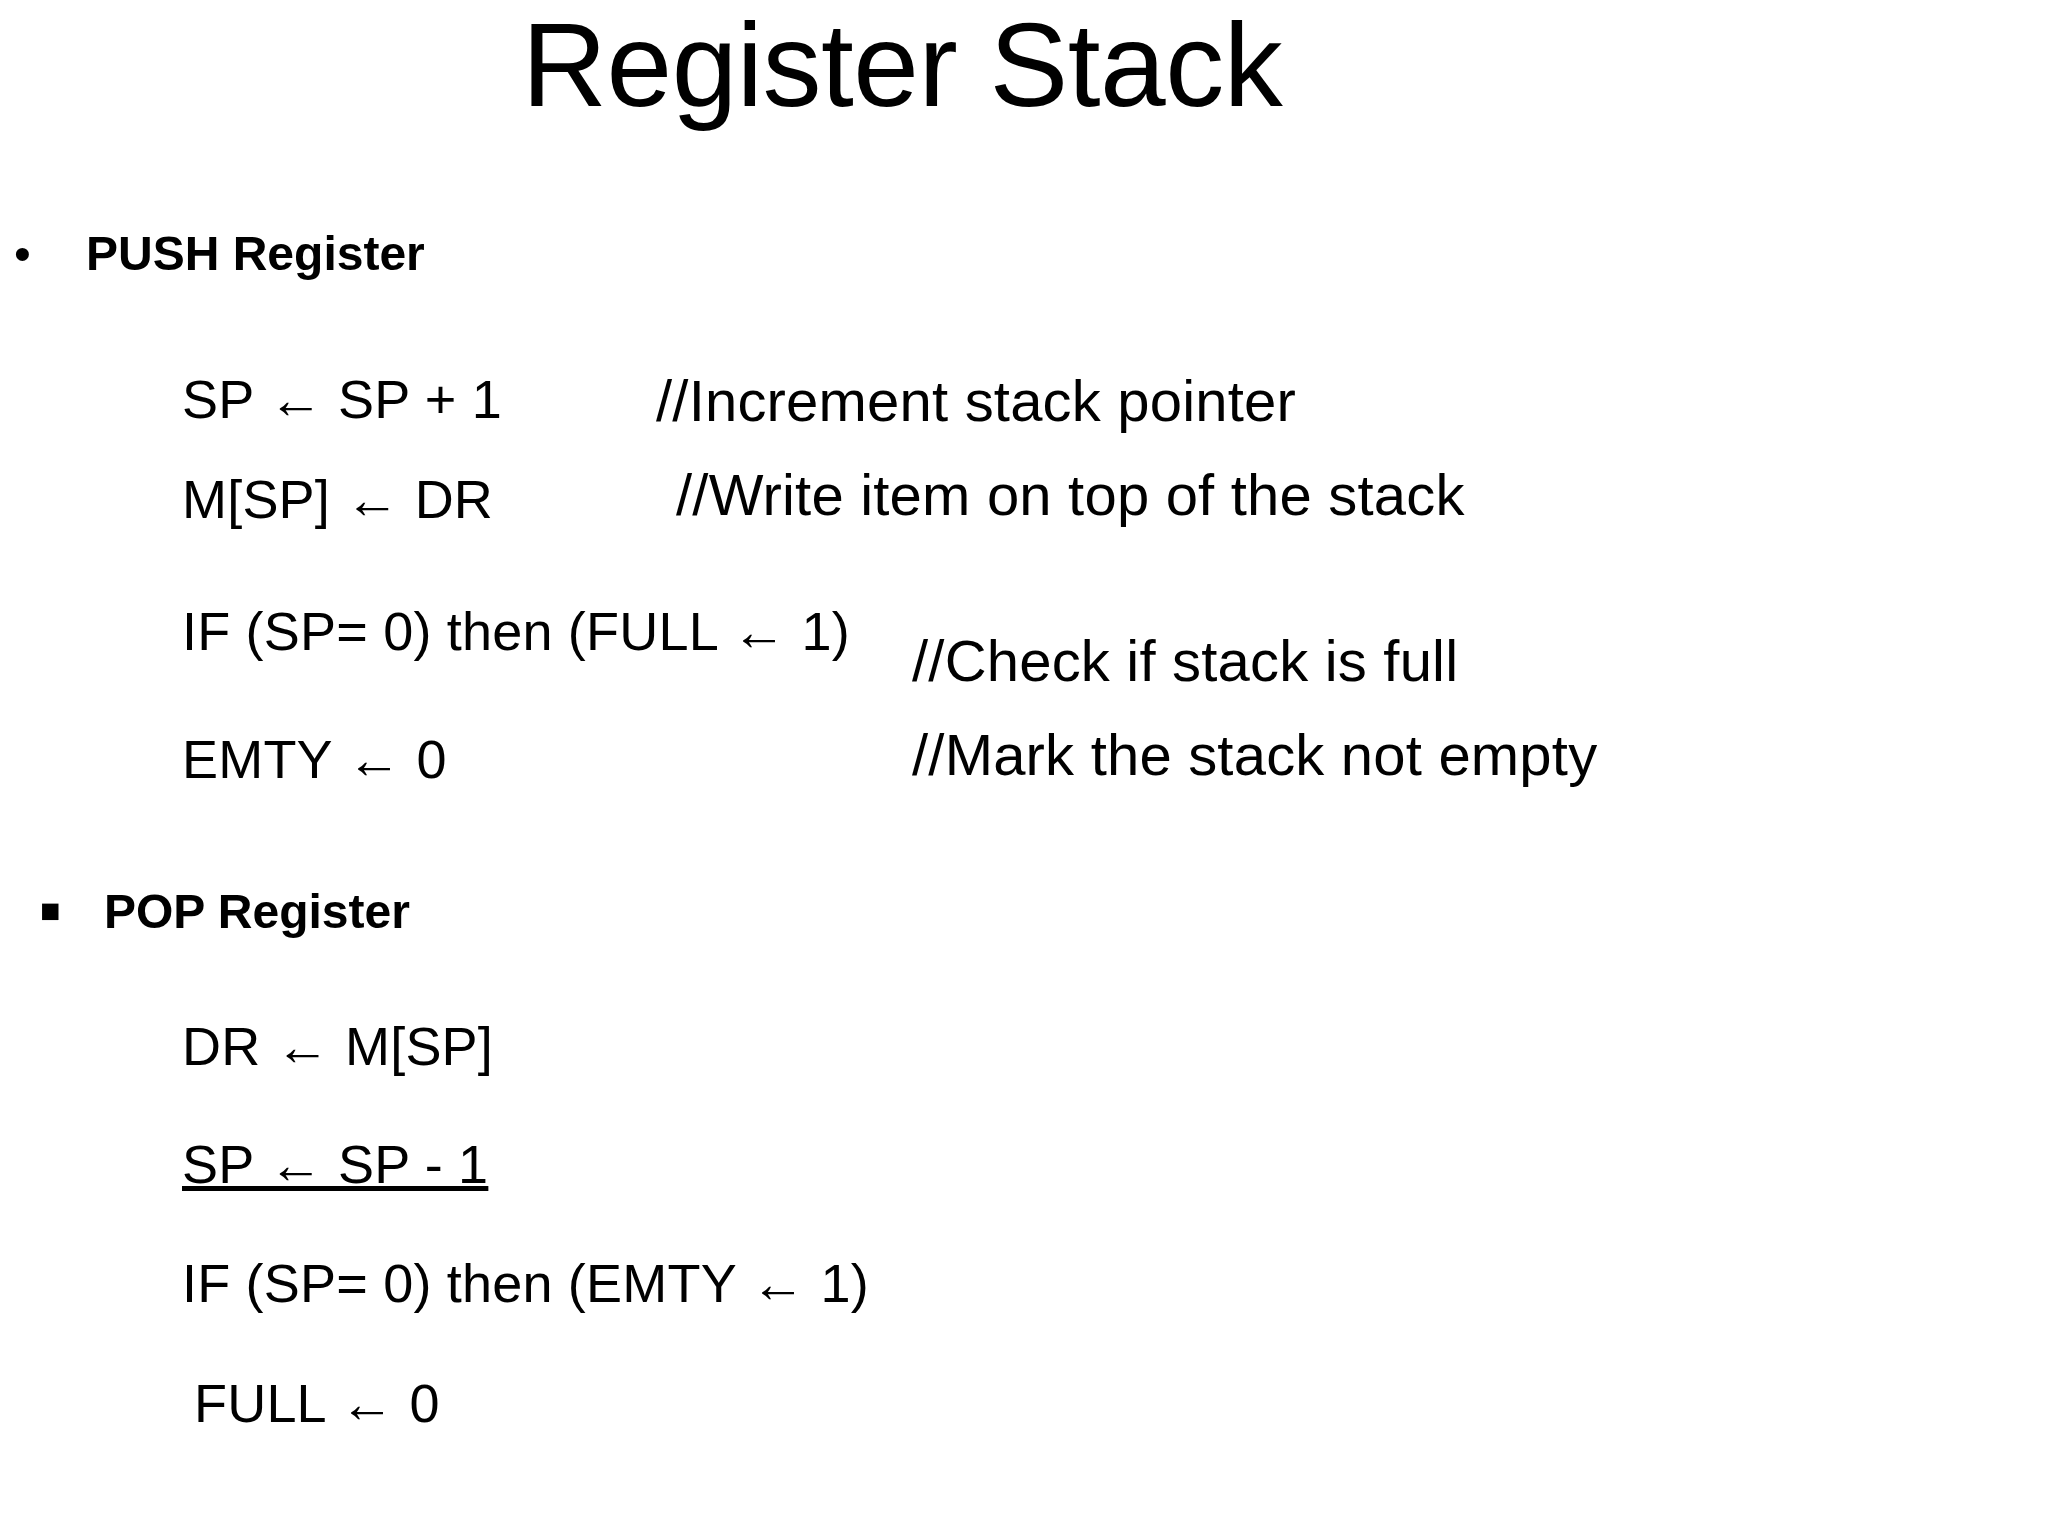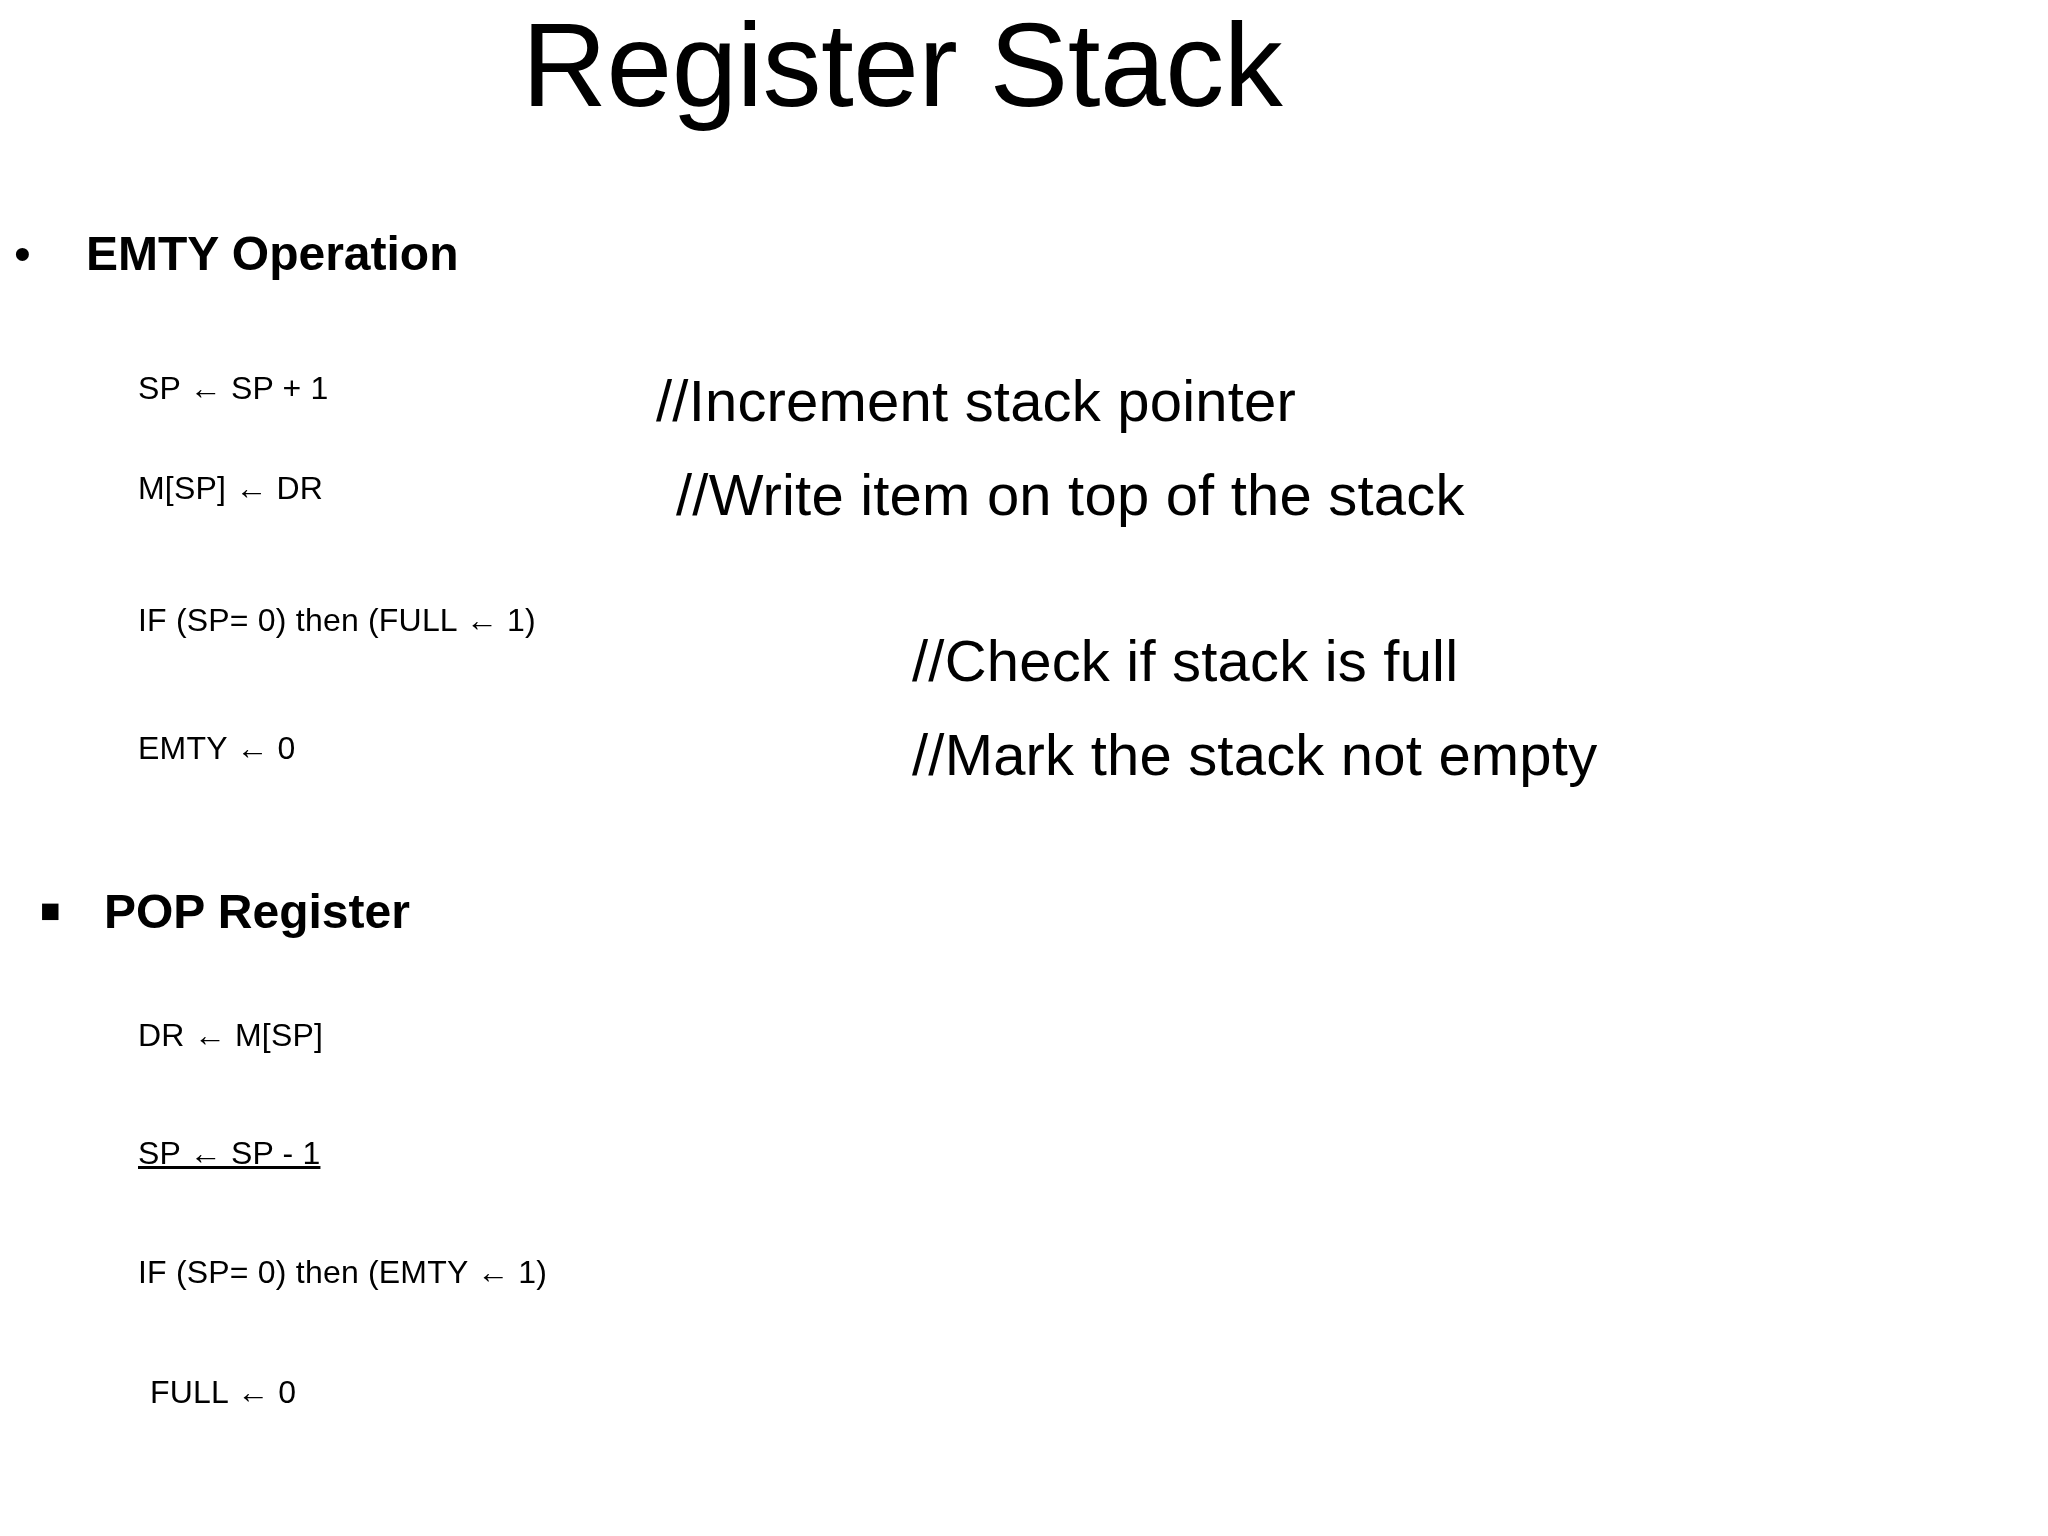--- a/index.html
+++ b/index.html
@@ -65,25 +65,26 @@
     font-size: 34px;
     width: 64px;
     flex: 0 0 64px;
     position: relative;
     top: -6px;
   }
 
   
   .code-line {
     position: absolute;
-    font-size: 32px;
+    font-size: 54px;
     line-height: 1.0;
     font-weight: 400;
     white-space: nowrap;
     letter-spacing: 0.2px;
+    margin-left: 44px;
   }
 
   
   .comment-line {
     position: absolute;
     font-size: 58px;
     line-height: 1.0;
     font-weight: 400;
     white-space: nowrap;
     letter-spacing: 0.2px;
@@ -91,21 +92,21 @@
 </style>
 </head>
 <body>
 
 <div class="slide">
 
   <div class="slide-title">Register Stack</div>
 
   <div class="section-head push">
     <span class="bullet-glyph">•</span>
-    <span>EMTY Operation</span>
+    <span>PUSH Register</span>
   </div>
 
   <div class="code-line" style="left:138px; top:372px;">SP ← SP + 1</div>
 
   <div class="code-line" style="left:138px; top:472px;text-align:right;">M[SP] ← DR</div>
 
   <div class="code-line" style="left:138px; top:604px;">IF (SP= 0) then (FULL ← 1)</div>
 
   <div class="code-line" style="left:138px; top:732px;">EMTY ← 0</div>
 

